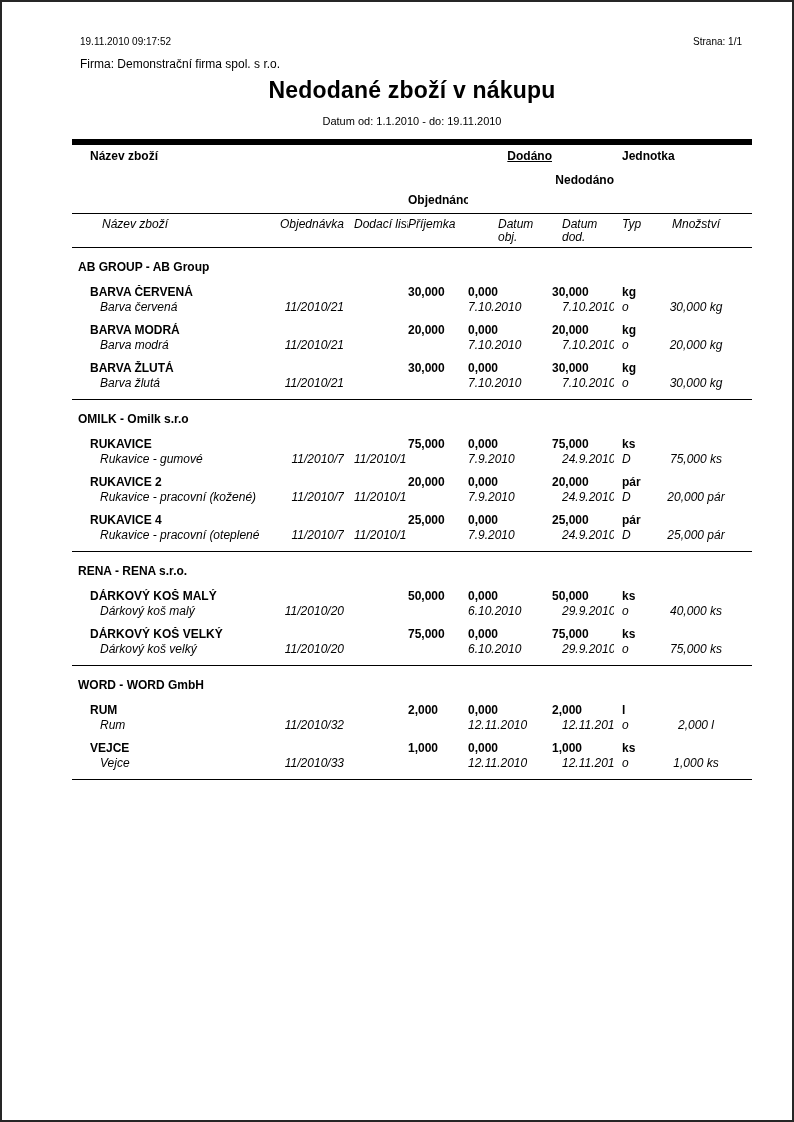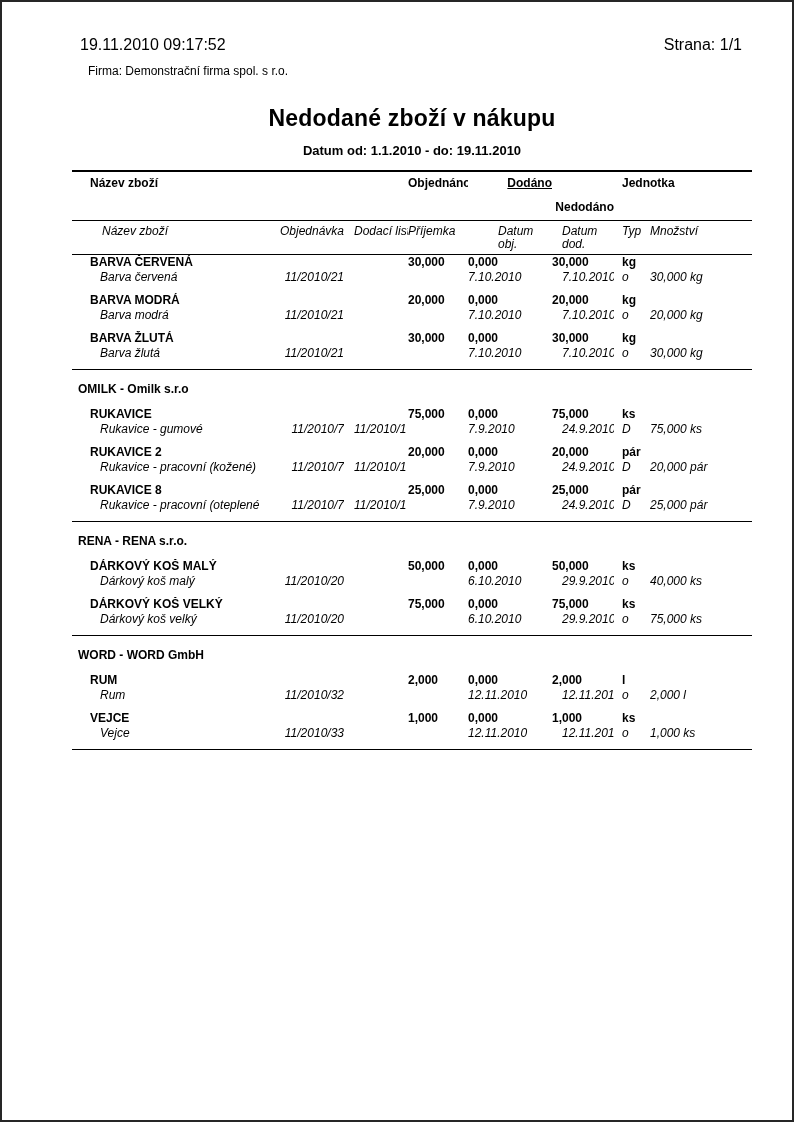--- a/index.html
+++ b/index.html
@@ -6,51 +6,51 @@
   html, body { background:#ffffff; }
   body { font-family:"Liberation Sans","DejaVu Sans",sans-serif; color:#000; }
 
   .page {
     width:794px; height:1122px; background:#fff;
     border:2px solid #262626;
     padding:34px 40px 0 70px;
     overflow:hidden;
   }
 
-  .meta-row { display:flex; justify-content:space-between; font-size:16px; padding:0 10px 0 8px; }
-  .company  { margin-top:10px; padding-left:8px; font-size:12px;margin-left:8px; }
-  .title    { text-align:center; font-size:23px; font-weight:bold; margin-top:27px; letter-spacing:.2px; }
-  .subtitle { text-align:center; font-size:13px; font-weight:bold; margin-top:11px; }
-
-  .rpt { margin-top:12px; width:680px; border-top:2px solid #000000; }
+  .meta-row { display:flex; justify-content:space-between; font-size:10px; padding:0 10px 0 8px; }
+  .company  { margin-top:10px; padding-left:8px; font-size:12px; }
+  .title    { text-align:center; font-size:23px; font-weight:bold; margin-top:6px; letter-spacing:.2px; }
+  .subtitle { text-align:center; font-size:11px; font-weight:normal; margin-top:11px; }
+
+  .rpt { margin-top:12px; width:680px; border-top:6px solid #000000; }
 
   .row {
     display:grid;
     grid-template-columns:200px 72px 64px 60px 84px 62px 36px 102px;
     font-size:12px; line-height:15px;
   }
   .cell { overflow:hidden; white-space:nowrap; }
 
   .thead-top { font-weight:bold; padding:4px 0 5px; border-bottom:1px solid #000; }
   .h-name { grid-column:1/4; padding-left:18px; }
-  .h-c4 { grid-column:4; text-align:right; }
+  .h-c4 { grid-column:4; text-align:right;margin-top:44px; }
   .h-c5 { grid-column:5; text-align:right;text-decoration:underline; }
   .h-c6 { grid-column:6; text-align:right;margin-top:24px; }
   .h-unit { grid-column:7/9; padding-left:8px; }
 
   .thead-sub { font-style:italic; padding:4px 0 3px; border-bottom:1px solid #000; line-height:13px; }
   .s-name { padding-left:30px; }
   .s-dobj { padding-left:30px; }
 
   .c-order { padding-left:8px;text-align:right; }
   .c-dlist { padding-left:10px; }
   .num     { text-align:left; }
   .c-ddod  { padding-left:10px; }
   .c-typ   { padding-left:8px; }
-  .c-qty   { text-align:left; padding-right:10px; }
+  .c-qty   { text-align:center; padding-right:10px; }
 
   .group-header { font-weight:bold; font-size:12px; line-height:15px; padding:12px 0 10px 6px; }
   .item { margin-bottom:8px; }
   .main { font-weight:bold; }
   .main .c-name { padding-left:18px; }
   .detail { font-style:italic; }
   .detail .c-name { padding-left:28px; }
   .group-sep { border-bottom:1px solid #000; margin-top:2px; }
 </style>
 </head>
@@ -90,20 +90,21 @@
       <div class="cell c-ddod">
         <div>Datum</div>
         <div>dod.</div>
       </div>
       <div class="cell c-typ">Typ</div>
       <div class="cell c-qty">Množství</div>
     </div>
 
     <div>
         <div class="group">
+          <div class="group-header">AB GROUP - AB Group</div>
           <div class="item">
             <div class="row main">
               <div class="cell c-name">BARVA ČERVENÁ</div>
               <div class="cell c-order"></div>
               <div class="cell c-dlist"></div>
               <div class="cell num">30,000</div>
               <div class="cell num">0,000</div>
               <div class="cell num">30,000</div>
               <div class="cell c-typ">kg</div>
               <div class="cell c-qty"></div>
@@ -206,21 +207,21 @@
               <div class="cell c-dlist">11/2010/1</div>
               <div class="cell num"></div>
               <div class="cell num">7.9.2010</div>
               <div class="cell c-ddod">24.9.2010</div>
               <div class="cell c-typ">D</div>
               <div class="cell c-qty">20,000 pár</div>
             </div>
           </div>
           <div class="item">
             <div class="row main">
-              <div class="cell c-name">RUKAVICE 8</div>
+              <div class="cell c-name">RUKAVICE 4</div>
               <div class="cell c-order"></div>
               <div class="cell c-dlist"></div>
               <div class="cell num">25,000</div>
               <div class="cell num">0,000</div>
               <div class="cell num">25,000</div>
               <div class="cell c-typ">pár</div>
               <div class="cell c-qty"></div>
             </div>
             <div class="row detail">
               <div class="cell c-name">Rukavice - pracovní (oteplené</div>

